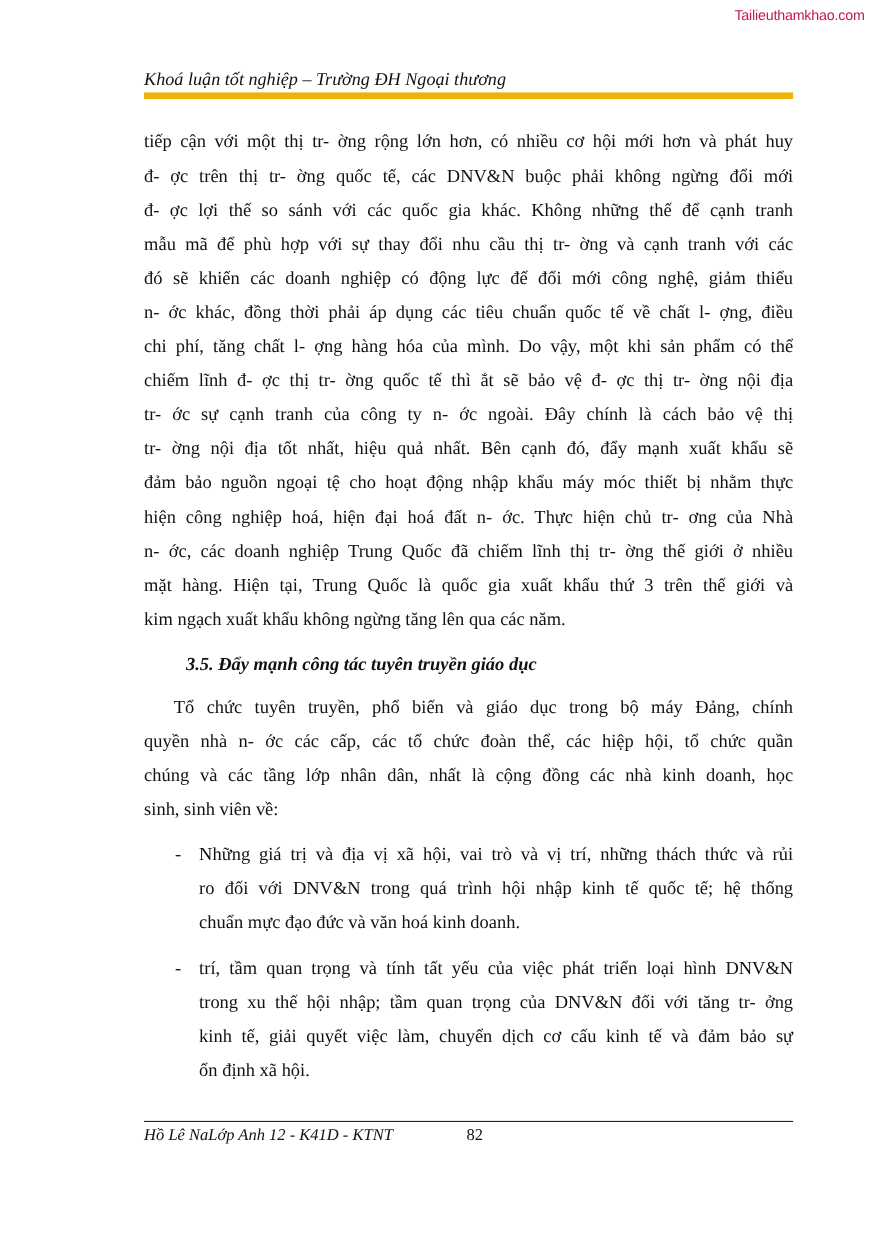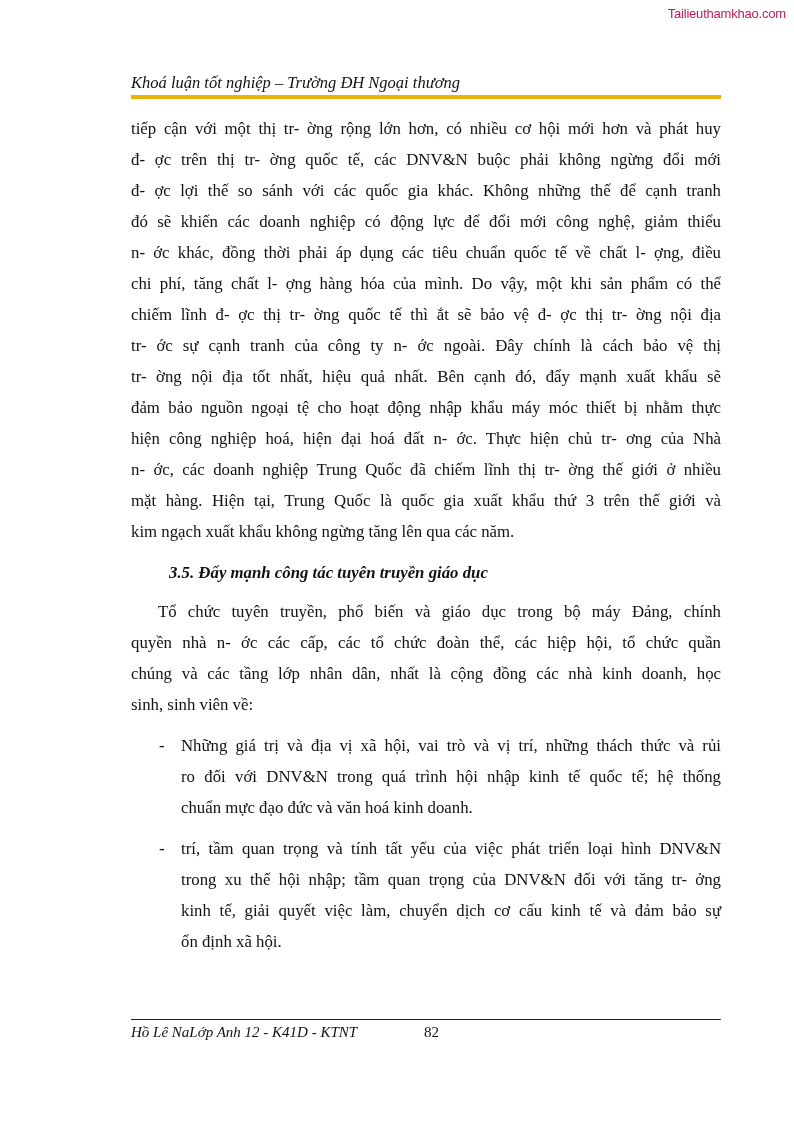--- a/index.html
+++ b/index.html
@@ -1,20 +1,20 @@
 <!DOCTYPE html>
 <html><head>
 <meta charset="utf-8">
 <style>
   html, body { margin:0; padding:0; background:#ffffff; }
   body { width:794px; height:1123px; position:relative; overflow:hidden;
          font-family:"Liberation Serif", "DejaVu Serif", serif; color:#111; }
   .watermark { position:absolute; top:6px; right:8px; font-family:"Liberation Sans", "DejaVu Sans", sans-serif;
                font-size:13px; color:#be185d; letter-spacing:-0.2px; }
-  .header { position:absolute; left:131px; top:73px; width:590px; border-bottom:4px solid #eab308;
+  .header { position:absolute; left:131px; top:62px; width:590px; border-bottom:6px solid #eab308;
             padding-bottom:2px; font-style:italic; font-size:16.5px; line-height:20px; }
   .content { position:absolute; left:131px; top:113px; width:590px; font-size:16.8px; line-height:31px;
              text-align:justify; }
   .para { margin:0; }
   .line { display:block; text-align:justify; text-align-last:justify; white-space:nowrap; }
   .line.last { text-align-last:left; }
   .heading { font-weight:bold; font-style:italic; margin:10px 0 8px 38px; line-height:31px; font-size:16.8px; }
   .bullet { position:relative; padding-left:50px; margin-top:10px; }
   .bullet .dash { position:absolute; left:28px; top:0; }
   .footer { position:absolute; left:131px; top:1019px; width:590px; border-top:1px solid #222;
@@ -27,20 +27,21 @@
 
 <div class="watermark">Tailieuthamkhao.com</div>
 
 <div class="header">Khoá luận tốt nghiệp – Trường ĐH Ngoại thương</div>
 
 <div class="content">
   <div class="para">
     <span class="line">tiếp cận với một thị tr- ờng rộng lớn hơn, có nhiều cơ hội mới hơn và phát huy</span>
     <span class="line">đ- ợc trên thị tr- ờng quốc tế, các DNV&amp;N buộc phải không ngừng đổi mới</span>
     <span class="line">đ- ợc lợi thế so sánh với các quốc gia khác. Không những thế để cạnh tranh</span>
+    <span class="line">mẫu mã để phù hợp với sự thay đổi nhu cầu thị tr- ờng và cạnh tranh với các</span>
     <span class="line">đó sẽ khiến các doanh nghiệp có động lực để đổi mới công nghệ, giảm thiểu</span>
     <span class="line">n- ớc khác, đồng thời phải áp dụng các tiêu chuẩn quốc tế về chất l- ợng, điều</span>
     <span class="line">chi phí, tăng chất l- ợng hàng hóa của mình. Do vậy, một khi sản phẩm có thể</span>
     <span class="line">chiếm lĩnh đ- ợc thị tr- ờng quốc tế thì ắt sẽ bảo vệ đ- ợc thị tr- ờng nội địa</span>
     <span class="line">tr- ớc sự cạnh tranh của công ty n- ớc ngoài. Đây chính là cách bảo vệ thị</span>
     <span class="line">tr- ờng nội địa tốt nhất, hiệu quả nhất. Bên cạnh đó, đẩy mạnh xuất khẩu sẽ</span>
     <span class="line">đảm bảo nguồn ngoại tệ cho hoạt động nhập khẩu máy móc thiết bị nhằm thực</span>
     <span class="line">hiện công nghiệp hoá, hiện đại hoá đất n- ớc. Thực hiện chủ tr- ơng của Nhà</span>
     <span class="line">n- ớc, các doanh nghiệp Trung Quốc đã chiếm lĩnh thị tr- ờng thế giới ở nhiều</span>
     <span class="line">mặt hàng. Hiện tại, Trung Quốc là quốc gia xuất khẩu thứ 3 trên thế giới và</span>

